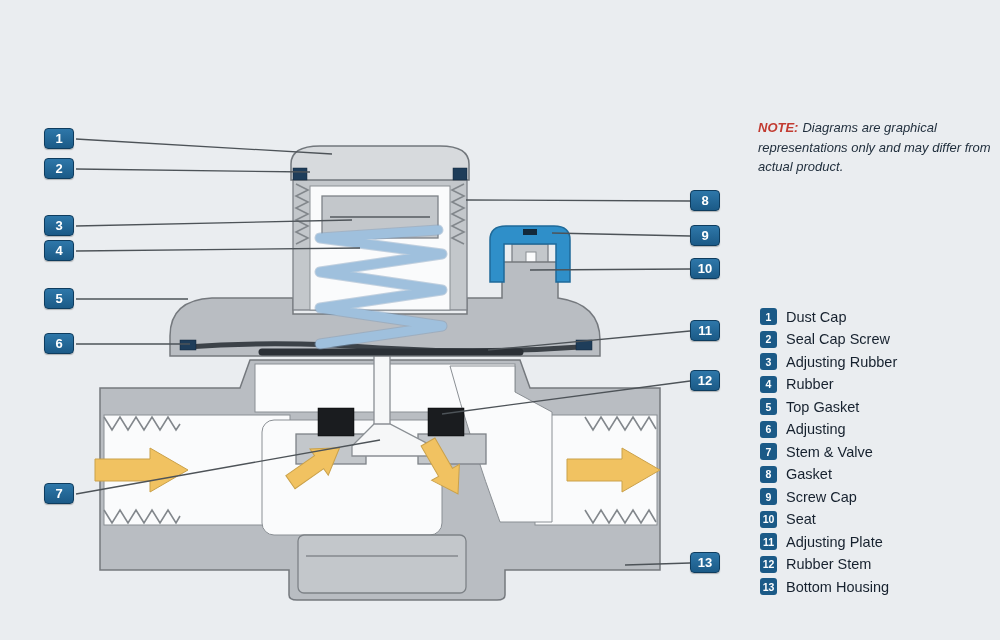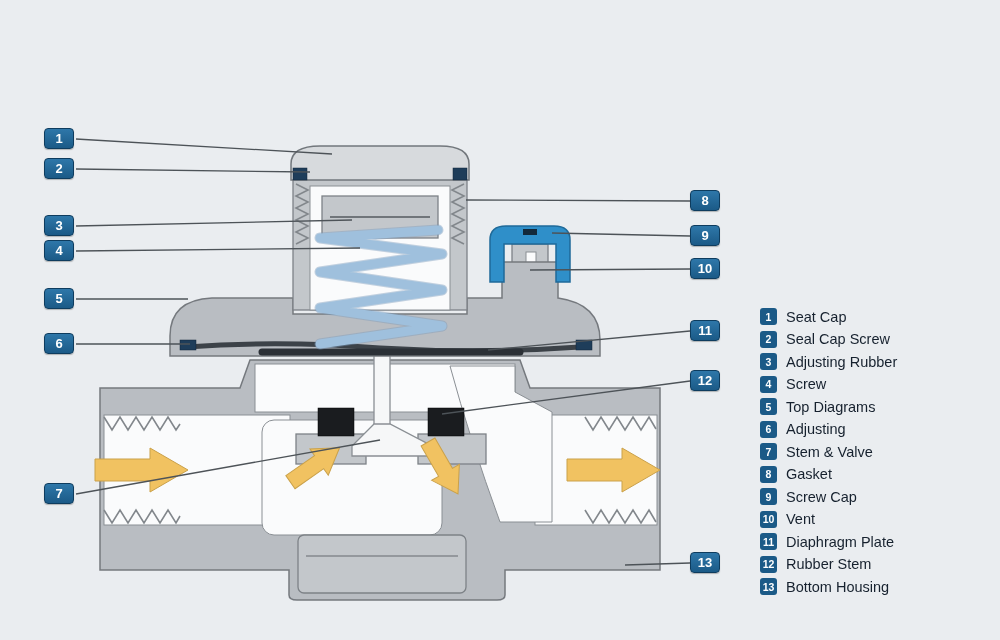--- a/index.html
+++ b/index.html
@@ -140,65 +140,68 @@
   <div class="callout" style="left:44px;top:288px">5</div>
   <div class="callout" style="left:44px;top:333px">6</div>
   <div class="callout" style="left:44px;top:483px">7</div>
   <div class="callout" style="left:690px;top:190px">8</div>
   <div class="callout" style="left:690px;top:225px">9</div>
   <div class="callout" style="left:690px;top:258px">10</div>
   <div class="callout" style="left:690px;top:320px">11</div>
   <div class="callout" style="left:690px;top:370px">12</div>
   <div class="callout" style="left:690px;top:552px">13</div>
 
+  <div class="note">
+    <span class="prefix">NOTE:</span><span>Diagrams are graphical representations only and may differ from actual product.</span>
+  </div>
 
   <div class="legend">
     <div class="legend-row">
       <span class="legend-badge">1</span>
-      <span class="legend-label">Seat Cap</span>
+      <span class="legend-label">Dust Cap</span>
     </div>
     <div class="legend-row">
       <span class="legend-badge">2</span>
       <span class="legend-label">Seal Cap Screw</span>
     </div>
     <div class="legend-row">
       <span class="legend-badge">3</span>
       <span class="legend-label">Adjusting Rubber</span>
     </div>
     <div class="legend-row">
       <span class="legend-badge">4</span>
-      <span class="legend-label">Screw</span>
+      <span class="legend-label">Rubber</span>
     </div>
     <div class="legend-row">
       <span class="legend-badge">5</span>
-      <span class="legend-label">Top Diagrams</span>
+      <span class="legend-label">Top Gasket</span>
     </div>
     <div class="legend-row">
       <span class="legend-badge">6</span>
       <span class="legend-label">Adjusting</span>
     </div>
     <div class="legend-row">
       <span class="legend-badge">7</span>
       <span class="legend-label">Stem &amp; Valve</span>
     </div>
     <div class="legend-row">
       <span class="legend-badge">8</span>
       <span class="legend-label">Gasket</span>
     </div>
     <div class="legend-row">
       <span class="legend-badge">9</span>
       <span class="legend-label">Screw Cap</span>
     </div>
     <div class="legend-row">
       <span class="legend-badge">10</span>
-      <span class="legend-label">Vent</span>
+      <span class="legend-label">Seat</span>
     </div>
     <div class="legend-row">
       <span class="legend-badge">11</span>
-      <span class="legend-label">Diaphragm Plate</span>
+      <span class="legend-label">Adjusting Plate</span>
     </div>
     <div class="legend-row">
       <span class="legend-badge">12</span>
       <span class="legend-label">Rubber Stem</span>
     </div>
     <div class="legend-row">
       <span class="legend-badge">13</span>
       <span class="legend-label">Bottom Housing</span>
     </div>
   </div>

